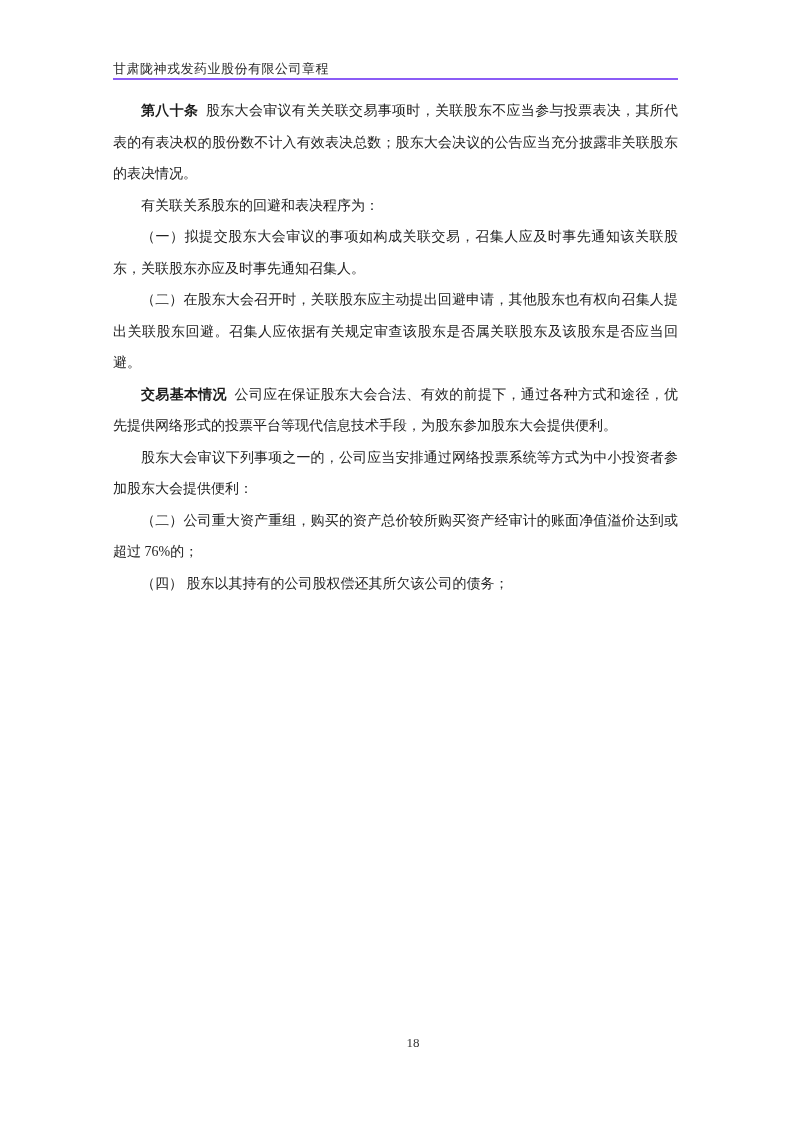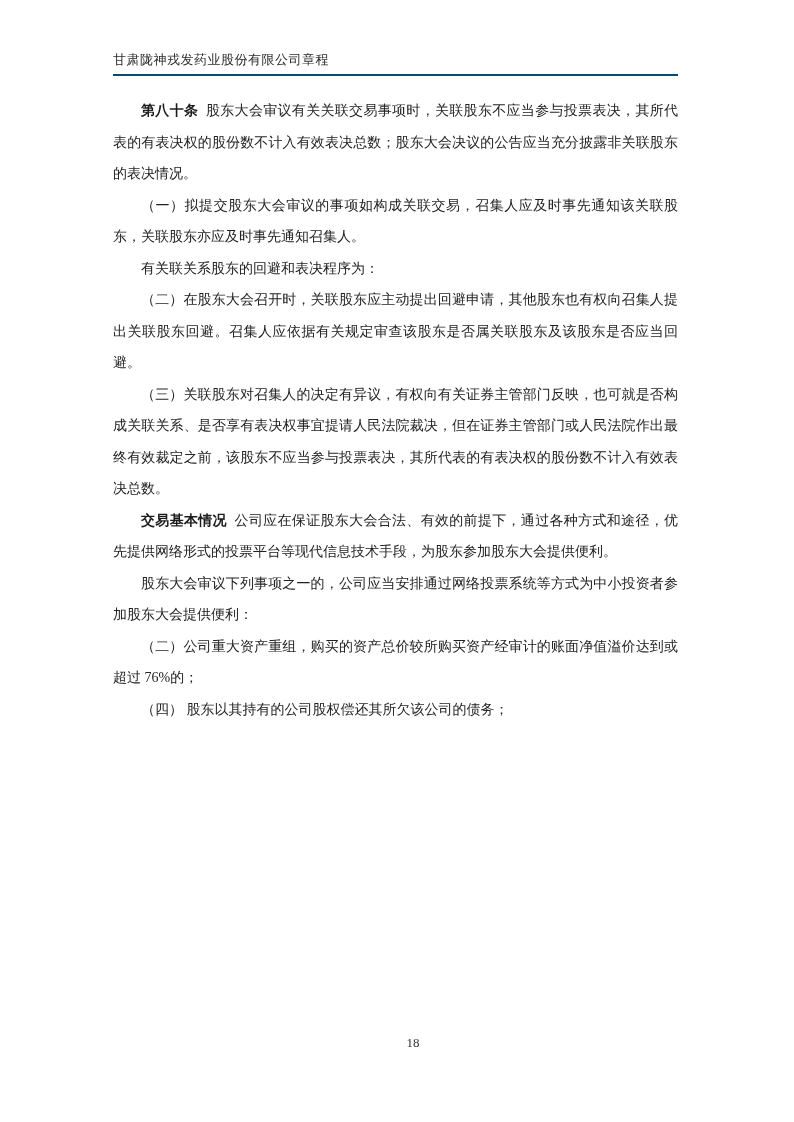--- a/index.html
+++ b/index.html
@@ -11,25 +11,24 @@
     position: relative;
     width: 794px;
     height: 1122px;
     background: #ffffff;
     overflow: hidden;
     font-family: "Liberation Serif", "DejaVu Serif", serif;
     color: #252525;
   }
   .doc-header {
     position: absolute;
-    top: 51px;
+    top: 60px;
     left: 113px;
     width: 565px;
-    border-bottom: 2px solid #0c4a6e;
-    padding-bottom: 5px;
+    border-bottom: 2px solid #8b5cf6;
   }
   .header-title {
     font-size: 13px;
     letter-spacing: 0.5px;
     color: #2b2b2b;
     white-space: nowrap;
   }
   .doc-body {
     position: absolute;
     top: 95px;
@@ -67,27 +66,26 @@
 
 <div class="page">
 
   <header class="doc-header">
     <div class="header-title">甘肃陇神戎发药业股份有限公司章程</div>
   </header>
 
   <main class="doc-body" id="paragraphs">
   <p class="para"><b class="article-num">第八十条</b><span class="para-text">股东大会审议有关关联交易事项时，关联股东不应当参与投票表决，其所代表的有表决权的股份数不计入有效表决总数；股东大会决议的公告应当充分披露非关联股东的表决情况。</span></p>
 
+  <p class="para"><span class="para-text">有关联关系股东的回避和表决程序为：</span></p>
+
   <p class="para"><span class="para-text">（一）拟提交股东大会审议的事项如构成关联交易，召集人应及时事先通知该关联股东，关联股东亦应及时事先通知召集人。</span></p>
-
-  <p class="para"><span class="para-text">有关联关系股东的回避和表决程序为：</span></p>
 
   <p class="para"><span class="para-text">（二）在股东大会召开时，关联股东应主动提出回避申请，其他股东也有权向召集人提出关联股东回避。召集人应依据有关规定审查该股东是否属关联股东及该股东是否应当回避。</span></p>
 
-  <p class="para"><span class="para-text">（三）关联股东对召集人的决定有异议，有权向有关证券主管部门反映，也可就是否构成关联关系、是否享有表决权事宜提请人民法院裁决，但在证券主管部门或人民法院作出最终有效裁定之前，该股东不应当参与投票表决，其所代表的有表决权的股份数不计入有效表决总数。</span></p>
 
 
   <p class="para"><b class="article-num">交易基本情况</b><span class="para-text">公司应在保证股东大会合法、有效的前提下，通过各种方式和途径，优先提供网络形式的投票平台等现代信息技术手段，为股东参加股东大会提供便利。</span></p>
 
   <p class="para"><span class="para-text">股东大会审议下列事项之一的，公司应当安排通过网络投票系统等方式为中小投资者参加股东大会提供便利：</span></p>
 
 
   <p class="para"><span class="para-text">（二）公司重大资产重组，购买的资产总价较所购买资产经审计的账面净值溢价达到或超过 76%的；</span></p>
 
 

